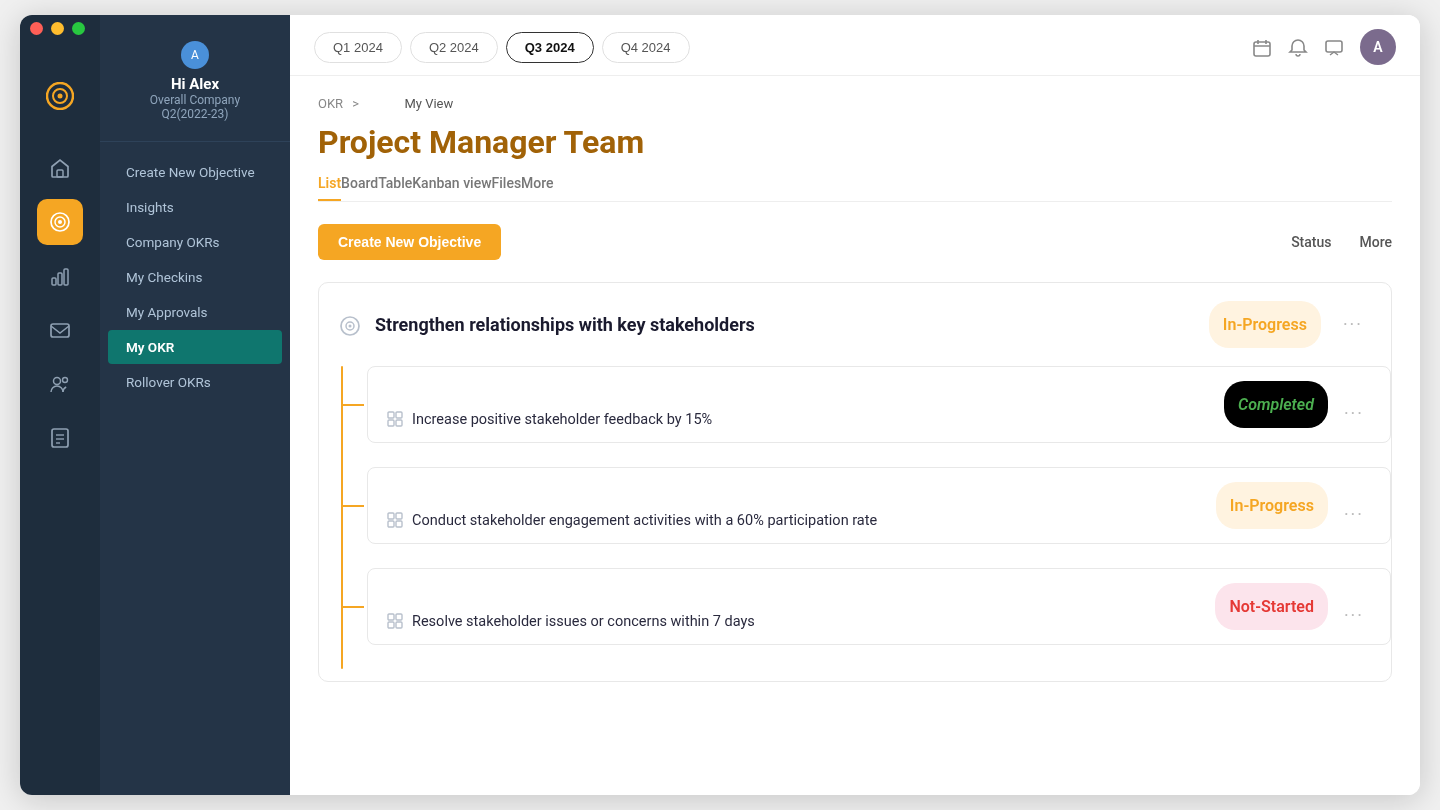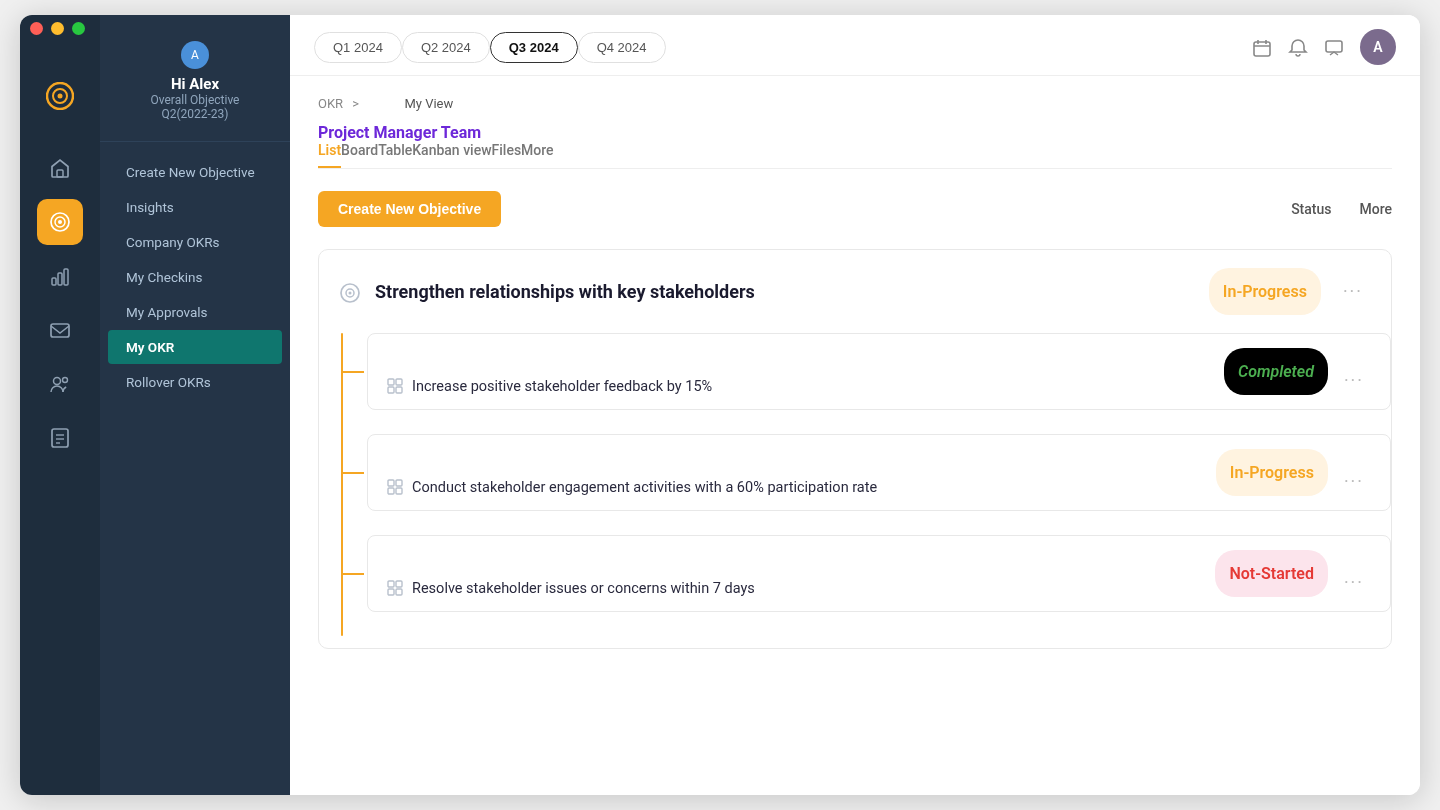--- a/index.html
+++ b/index.html
@@ -143,20 +143,21 @@
     .topbar {
       display: flex;
       align-items: center;
       justify-content: space-between;
       padding: 14px 24px 10px;
       border-bottom: 1px solid #eee;
       flex-shrink: 0;
     }
     .quarter-tabs {
       display: flex;
+      gap: 8px;
     }
     .quarter-tab {
       padding: 7px 18px;
       border-radius: 20px;
       font-size: 13px;
       cursor: pointer;
       border: 1.5px solid #e0e0e0;
       background: #fff;
       color: #555;
       font-weight: 500;
@@ -203,23 +204,24 @@
       font-size: 13px;
       color: #888;
       margin-bottom: 12px;
     }
     .breadcrumb-sep { margin: 0 6px; }
     .breadcrumb-link { color: #888; cursor: pointer; }
     .breadcrumb-current { color: #555; margin-left: 36px; }
 
     
     .page-title {
-      font-size: 16px;
+      font-size: 32px;
       font-weight: 700;
-      color: #6d28d9;
+      color: #a16207;
+      margin-bottom: 14px;
     }
 
     
     .view-tabs {
       display: flex;
       margin-bottom: 22px;
       border-bottom: 1px solid #eee;
       padding-bottom: 0;
     }
     .view-tab {
@@ -430,21 +432,21 @@
         <line x1="7" y1="12" x2="15" y2="12" stroke="#8fa0b2" stroke-width="1.4"></line>
         <line x1="7" y1="16" x2="11" y2="16" stroke="#8fa0b2" stroke-width="1.4"></line>
       </svg>
     </div>
   </div>
 
   <div class="sidebar">
     <div class="sidebar-user">
       <div class="sidebar-user-avatar">A</div>
       <div class="sidebar-user-name">Hi Alex</div>
-      <div class="sidebar-user-sub">Overall Objective</div>
+      <div class="sidebar-user-sub">Overall Company</div>
       <div class="sidebar-user-sub">Q2(2022-23)</div>
     </div>
     <div id="sidebar-nav">
         <div class="sidebar-nav-item">Create New Objective</div>
         <div class="sidebar-nav-item">Insights</div>
         <div class="sidebar-nav-item">Company OKRs</div>
         <div class="sidebar-nav-item">My  Checkins</div>
         <div class="sidebar-nav-item">My Approvals</div>
         <div class="sidebar-nav-item active">My OKR</div>
         <div class="sidebar-nav-item">Rollover OKRs</div>

